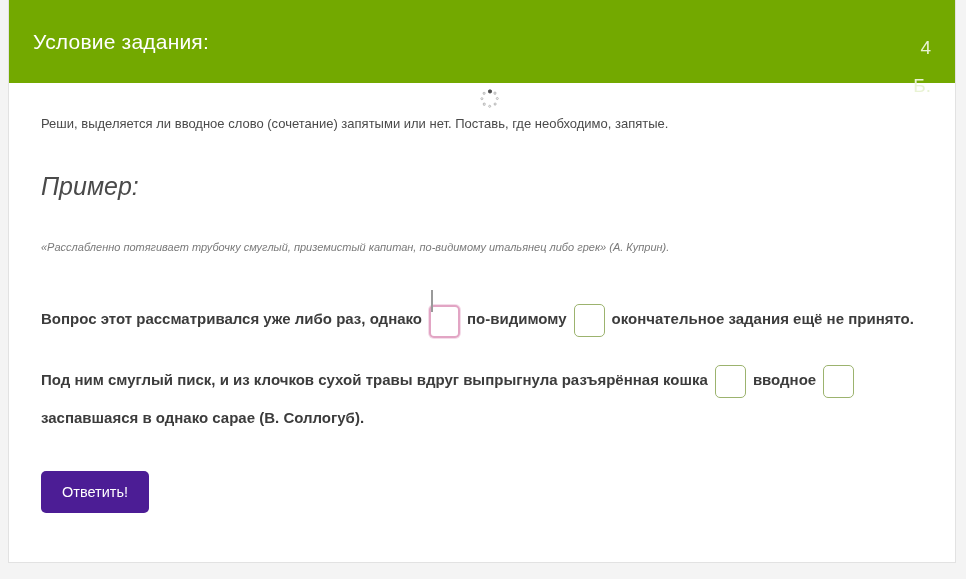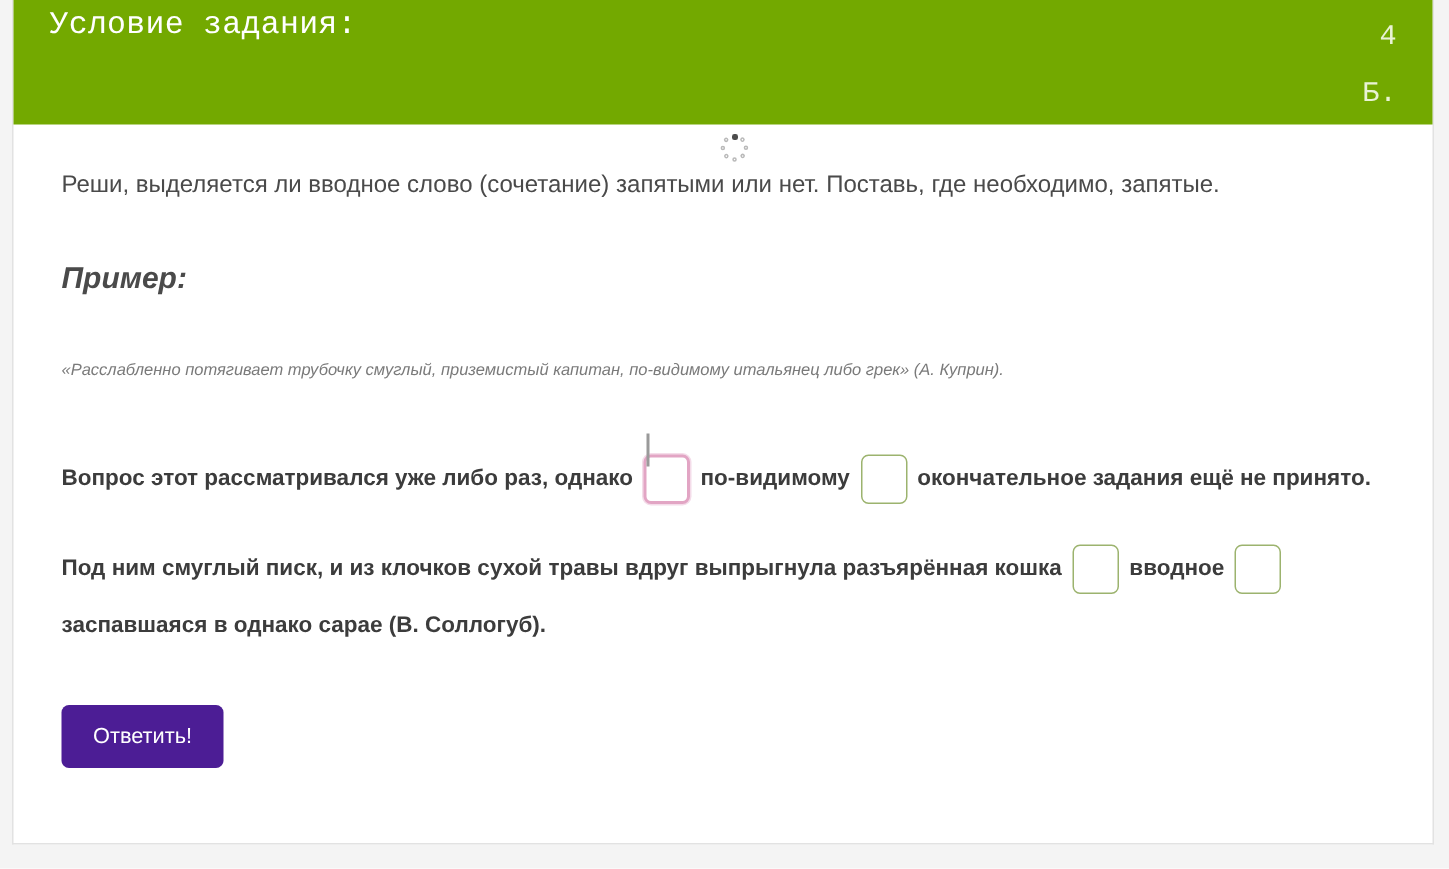--- a/index.html
+++ b/index.html
@@ -25,25 +25,24 @@
     background: #ffffff;
     border: 1px solid #e2e2e2;
     border-top: none;
   }
 
   
   .task-header {
     position: relative;
     height: 83px;
     background: #73a900;
-    padding: 5px 24px 0 24px;
+    padding: 29px 24px 0 24px;
     display: flex;
     justify-content: space-between;
     align-items: flex-start;
-    font-family: Liberation Mono, monospace;
   }
   .header-title {
     color: #ffffff;
     font-size: 21px;
     line-height: 26px;
     font-weight: 400;
     letter-spacing: 0.2px;
     white-space: nowrap;
   }
   .header-points {
@@ -91,34 +90,34 @@
   .spinner span:nth-child(6){ transform: rotate(225deg) translate(0,-7.6px); }
   .spinner span:nth-child(7){ transform: rotate(270deg) translate(0,-7.6px); }
   .spinner span:nth-child(8){ transform: rotate(315deg) translate(0,-7.6px); }
 
   
   .task-body {
     padding: 28px 30px 0 32px;
   }
 
   .intro-text {
-    font-size: 16px;
+    font-size: 13px;
     line-height: 26px;
     color: #4a4a4a;
     font-weight: 400;
     max-width: 845px;
     margin: 0 0 36px 0;
   }
 
   .example-label {
-    font-size: 20px;
+    font-size: 25px;
     line-height: 26px;
     font-style: italic;
     color: #4a4a4a;
-    font-weight: 700;
+    font-weight: 400;
     margin: 0 0 36px 0;
   }
 
   .example-quote {
     font-size: 11px;
     line-height: 25px;
     font-style: italic;
     color: #7a7a7a;
     max-width: 885px;
     margin: 0 0 40px 0;

